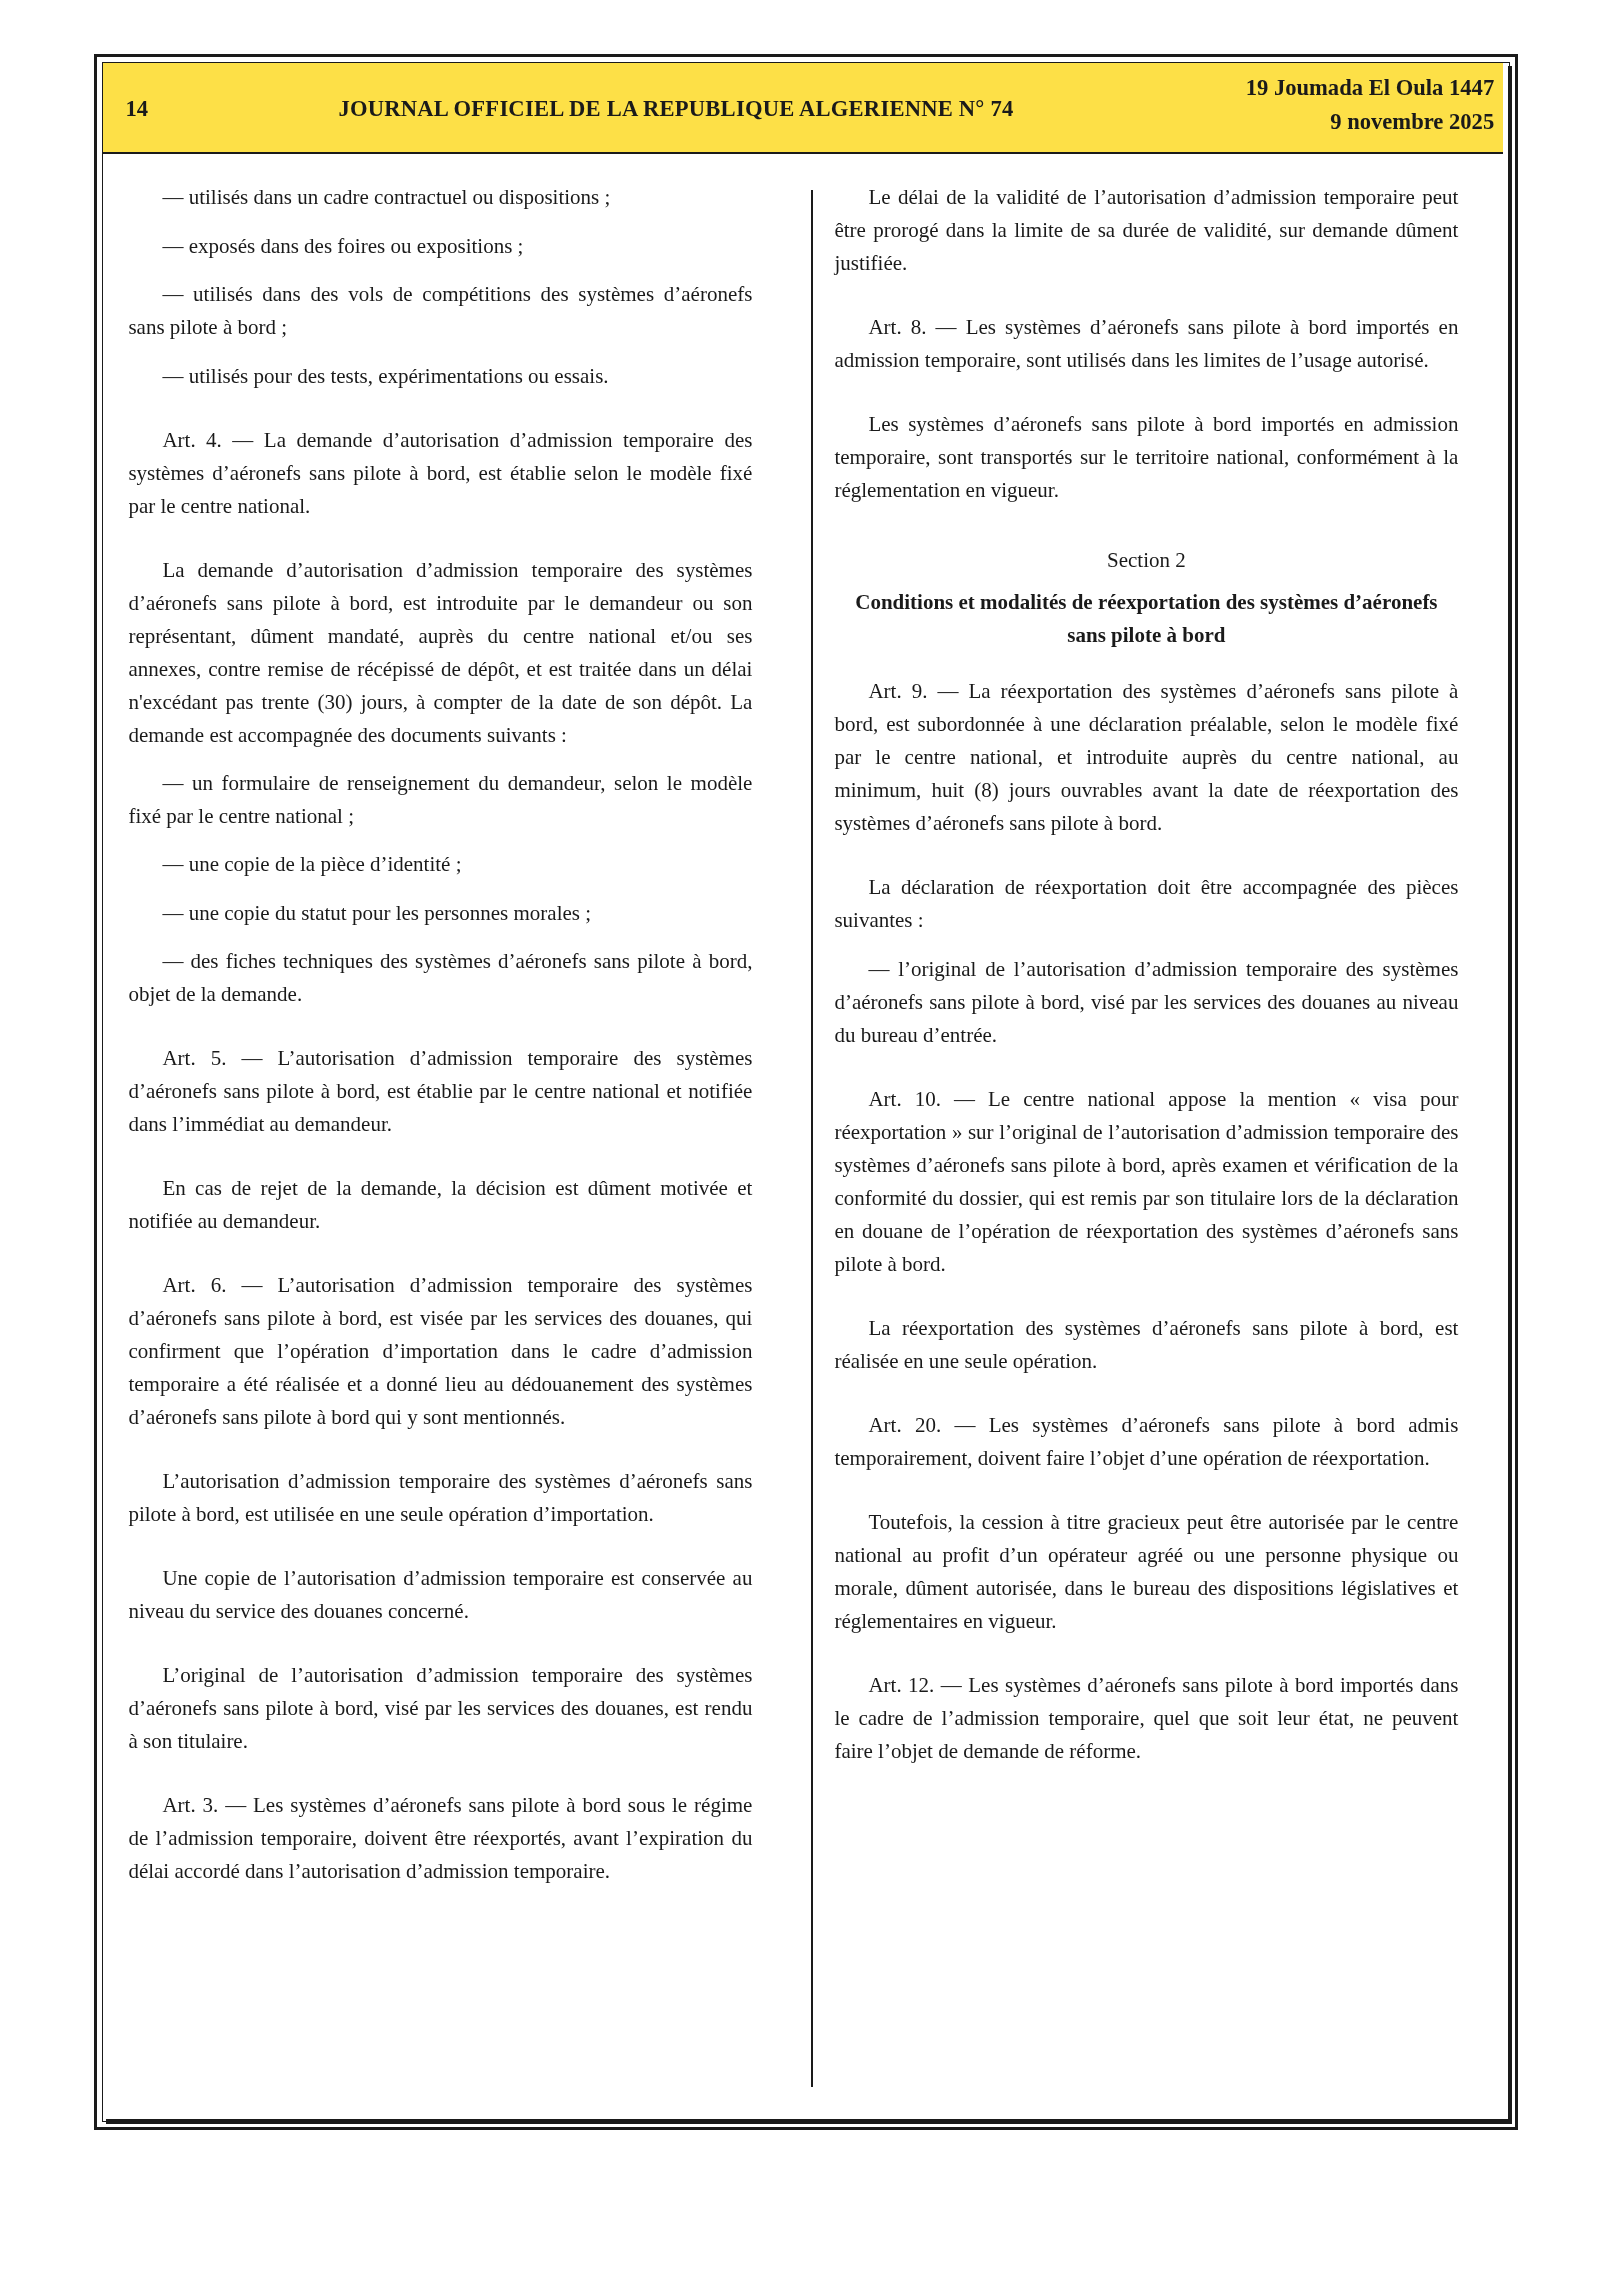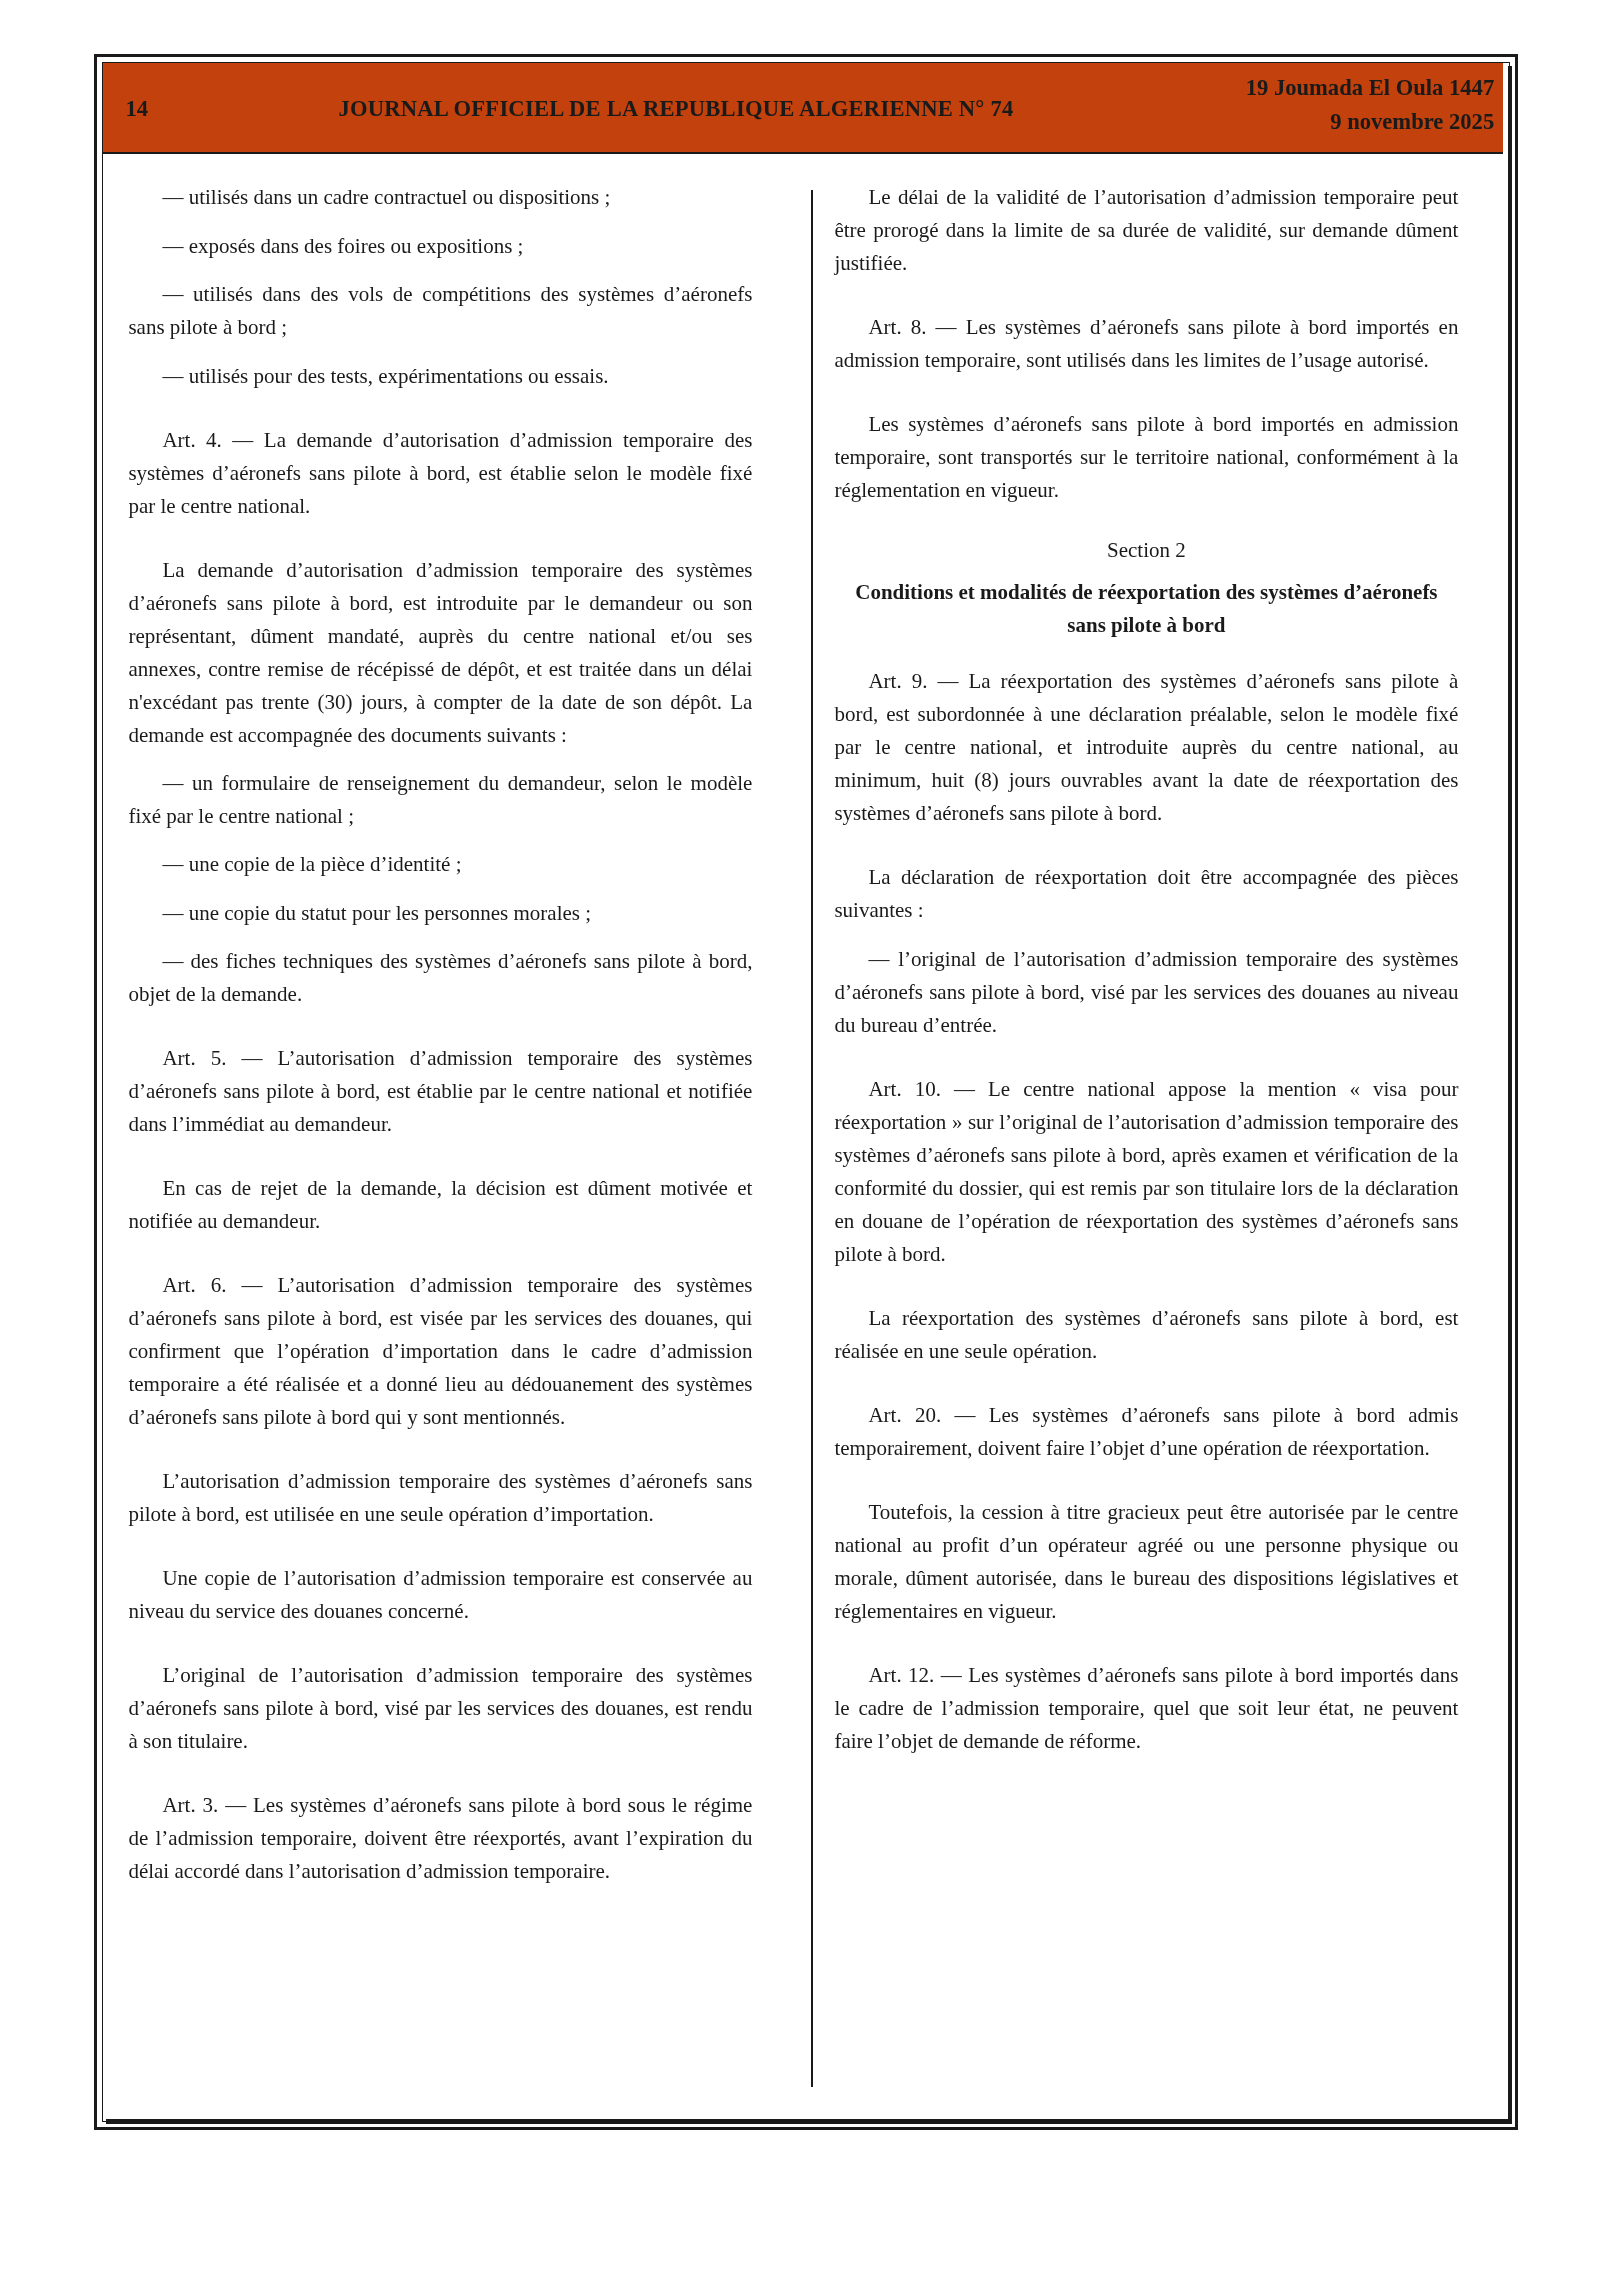--- a/index.html
+++ b/index.html
@@ -1,21 +1,21 @@
 <!DOCTYPE html>
 <html style="font-size:14.5px"><head>
 <meta charset="utf-8">
 <style>
   html, body { margin: 0; padding: 0; background: #ffffff; }
   body { width: 1615px; height: 2285px; position: relative; font-family: "Liberation Serif", serif; color: #1a1a1a; }
   .frame-outer { position: absolute; left: 94px; top: 54px; width: 1424px; height: 2076px; border: 3.6px solid #1a1a1a; box-sizing: border-box; }
   .frame-inner { position: absolute; left: 5.4px; top: 5.4px; right: 5.4px; bottom: 5.4px; border: 1.8px solid #1a1a1a; box-sizing: border-box; }
   .frame-shadow-r { position: absolute; right: 2.7px; top: 9px; width: 4.5px; bottom: 2.7px; background: #1a1a1a; }
   .frame-shadow-b { position: absolute; left: 9px; bottom: 2.7px; height: 5.4px; right: 2.7px; background: #1a1a1a; }
-  .header { position: absolute; left: 0; top: 0; right: 5.4px; height: 91px; background: #c2410c; border-bottom: 2.7px solid #1a1a1a; box-sizing: border-box; font-weight: bold; }
+  .header { position: absolute; left: 0; top: 0; right: 5.4px; height: 91px; background: #fde047; border-bottom: 2.7px solid #1a1a1a; box-sizing: border-box; font-weight: bold; }
   .hdr-page { position: absolute; left: 22px; top: 33px; font-size: 22.6px; }
   .hdr-title { position: absolute; left: 235px; top: 33px; font-size: 22.6px; letter-spacing: 0.2px; }
   .hdr-date { position: absolute; right: 9px; top: 7.2px; text-align: right; font-size: 22.6px; line-height: 34px; }
   .col { position: absolute; top: 118px; width: 624px; font-size: 21px; line-height: 33px; text-align: justify; }
   .col-left { left: 25px; }
   .col-right { left: 731px; }
   .col-sep { position: absolute; left: 708px; top: 127px; width: 1.8px; height: 1897px; background: #1a1a1a; }
   p { margin: 0 0 15.4px 0; text-indent: 34px; }
   p.gap { margin-top: 31px; }
   .center { text-align: center; text-indent: 0; }
@@ -54,21 +54,21 @@
         <p class="gap">L’original de l’autorisation d’admission temporaire des systèmes d’aéronefs sans pilote à bord, visé par les services des douanes, est rendu à son titulaire.</p>
         <p class="gap">Art. 3. — Les systèmes d’aéronefs sans pilote à bord sous le régime de l’admission temporaire, doivent être réexportés, avant l’expiration du délai accordé dans l’autorisation d’admission temporaire.</p>
       </div>
     <div class="col-sep"></div>
     <div class="col col-right">
       <div id="right-top">
           <p>Le délai de la validité de l’autorisation d’admission temporaire peut être prorogé dans la limite de sa durée de validité, sur demande dûment justifiée.</p>
           <p class="gap">Art. 8. — Les systèmes d’aéronefs sans pilote à bord importés en admission temporaire, sont utilisés dans les limites de l’usage autorisé.</p>
           <p class="gap">Les systèmes d’aéronefs sans pilote à bord importés en admission temporaire, sont transportés sur le territoire national, conformément à la réglementation en vigueur.</p>
         </div>
-      <p class="center gap" style="margin-top:27px;margin-bottom:9px;">Section 2</p>
+      <p class="center gap" style="margin-top:37px;margin-bottom:9px;">Section 2</p>
       <p class="center bold" style="margin-bottom:23px;">Conditions et modalités de réexportation des systèmes d’aéronefs sans pilote à bord</p>
       <div id="right-bottom">
           <p>Art. 9. — La réexportation des systèmes d’aéronefs sans pilote à bord, est subordonnée à une déclaration préalable, selon le modèle fixé par le centre national, et introduite auprès du centre national, au minimum, huit (8) jours ouvrables avant la date de réexportation des systèmes d’aéronefs sans pilote à bord.</p>
           <p class="gap">La déclaration de réexportation doit être accompagnée des pièces suivantes :</p>
           <p>— l’original de l’autorisation d’admission temporaire des systèmes d’aéronefs sans pilote à bord, visé par les services des douanes au niveau du bureau d’entrée.</p>
           <p class="gap">Art. 10. — Le centre national appose la mention « visa pour réexportation » sur l’original de l’autorisation d’admission temporaire des systèmes d’aéronefs sans pilote à bord, après examen et vérification de la conformité du dossier, qui est remis par son titulaire lors de la déclaration en douane de l’opération de réexportation des systèmes d’aéronefs sans pilote à bord.</p>
           <p class="gap">La réexportation des systèmes d’aéronefs sans pilote à bord, est réalisée en une seule opération.</p>
           <p class="gap">Art. 20. — Les systèmes d’aéronefs sans pilote à bord admis temporairement, doivent faire l’objet d’une opération de réexportation.</p>
           <p class="gap">Toutefois, la cession à titre gracieux peut être autorisée par le centre national au profit d’un opérateur agréé ou une personne physique ou morale, dûment autorisée, dans le bureau des dispositions législatives et réglementaires en vigueur.</p>
           <p class="gap">Art. 12. — Les systèmes d’aéronefs sans pilote à bord importés dans le cadre de l’admission temporaire, quel que soit leur état, ne peuvent faire l’objet de demande de réforme.</p>

